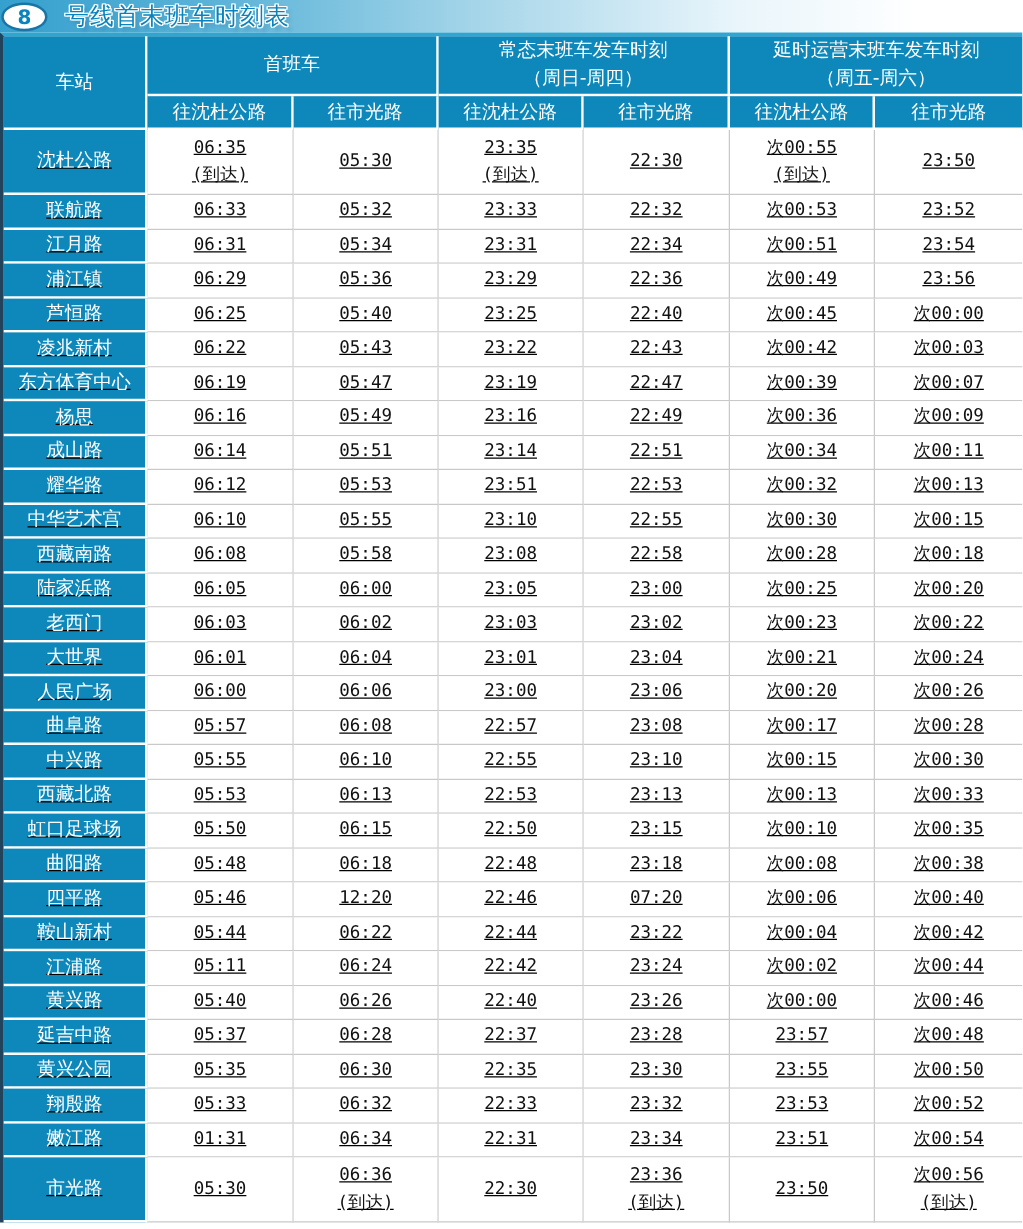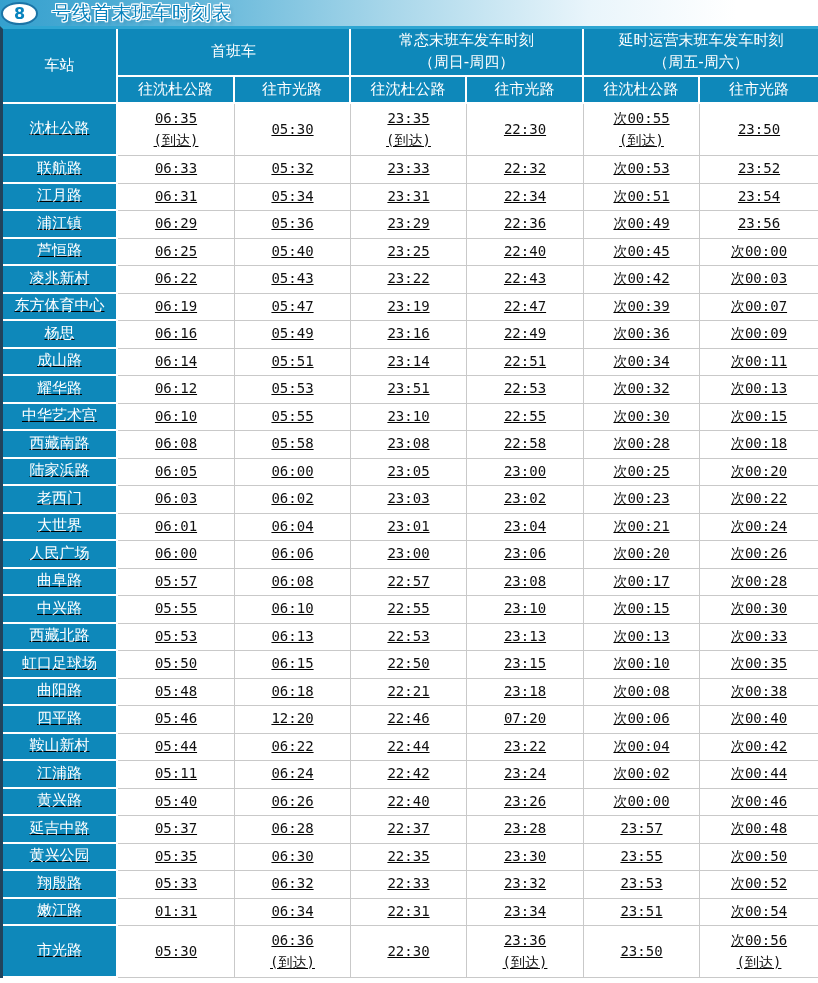--- a/index.html
+++ b/index.html
@@ -326,21 +326,21 @@
     <td class="time">06:15</td>
     <td class="time">22:50</td>
     <td class="time">23:15</td>
     <td class="time">次00:10</td>
     <td class="time">次00:35</td>
   </tr>
           <tr>
     <th class="station">曲阳路</th>
     <td class="time">05:48</td>
     <td class="time">06:18</td>
-    <td class="time">22:21</td>
+    <td class="time">22:48</td>
     <td class="time">23:18</td>
     <td class="time">次00:08</td>
     <td class="time">次00:38</td>
   </tr>
           <tr>
     <th class="station">四平路</th>
     <td class="time">05:46</td>
     <td class="time">12:20</td>
     <td class="time">22:46</td>
     <td class="time">07:20</td>

